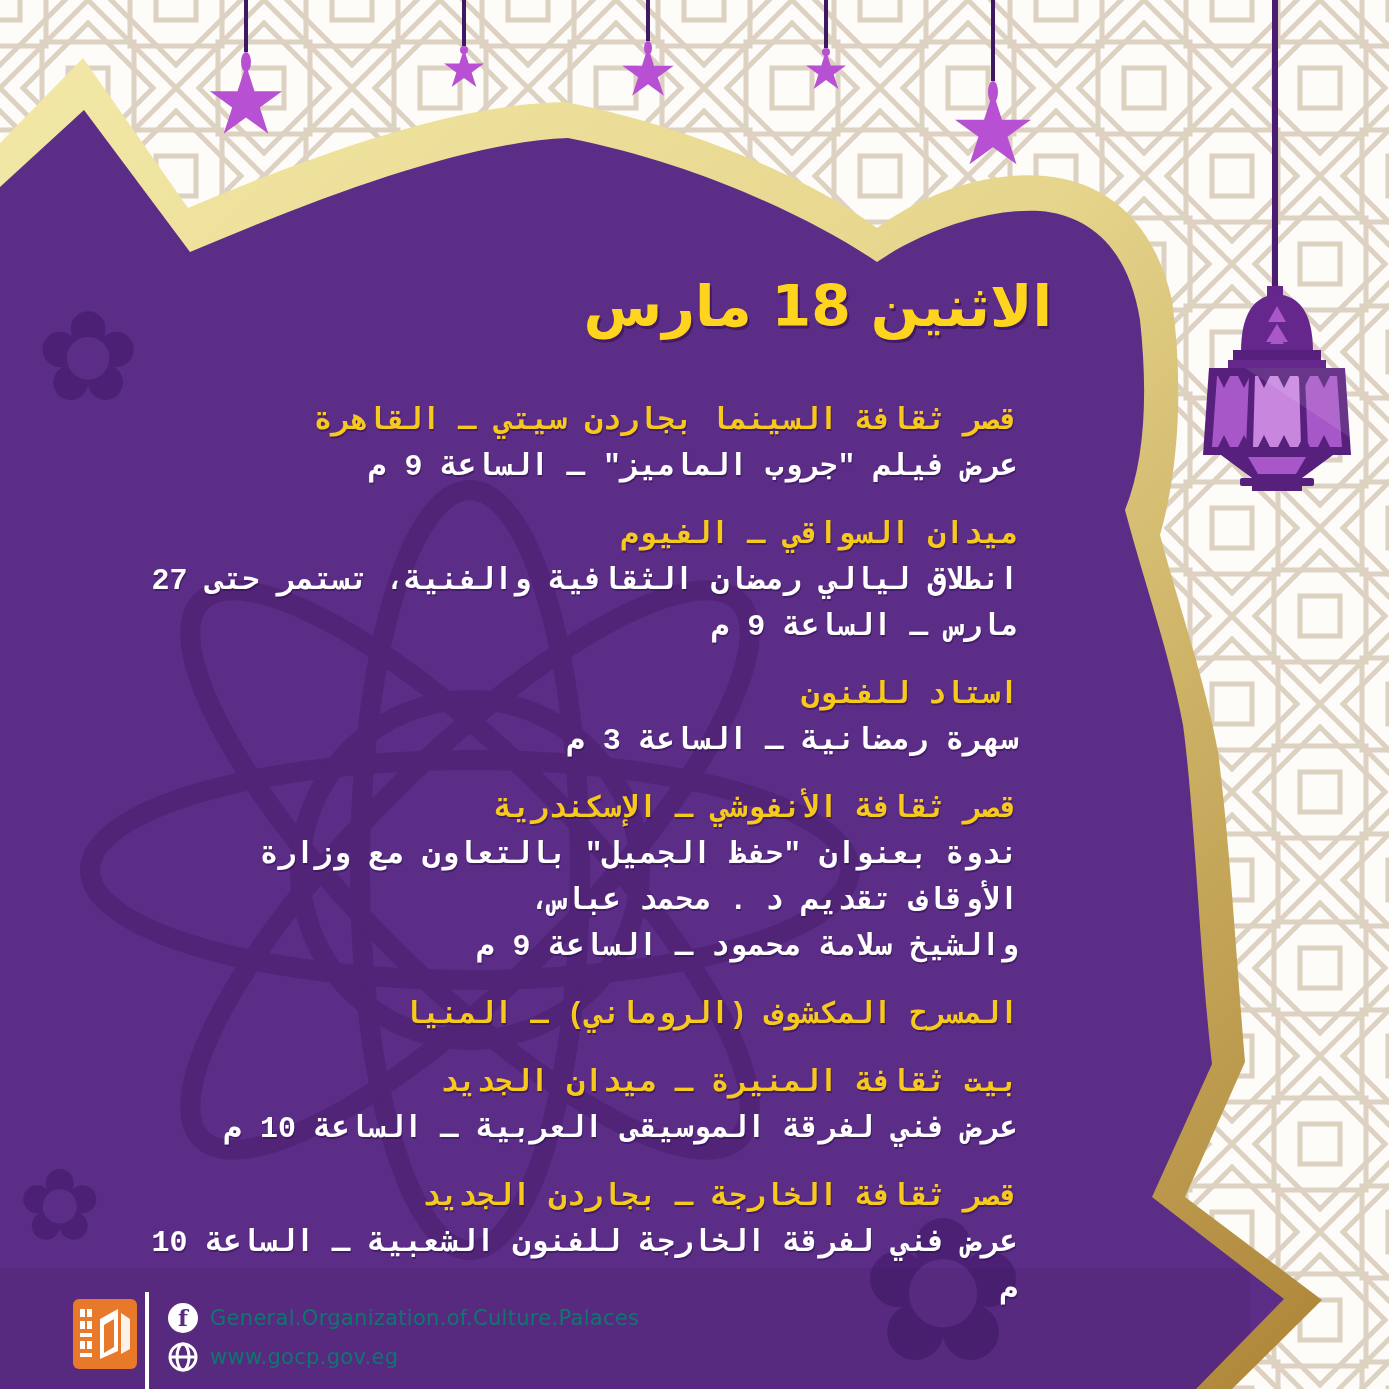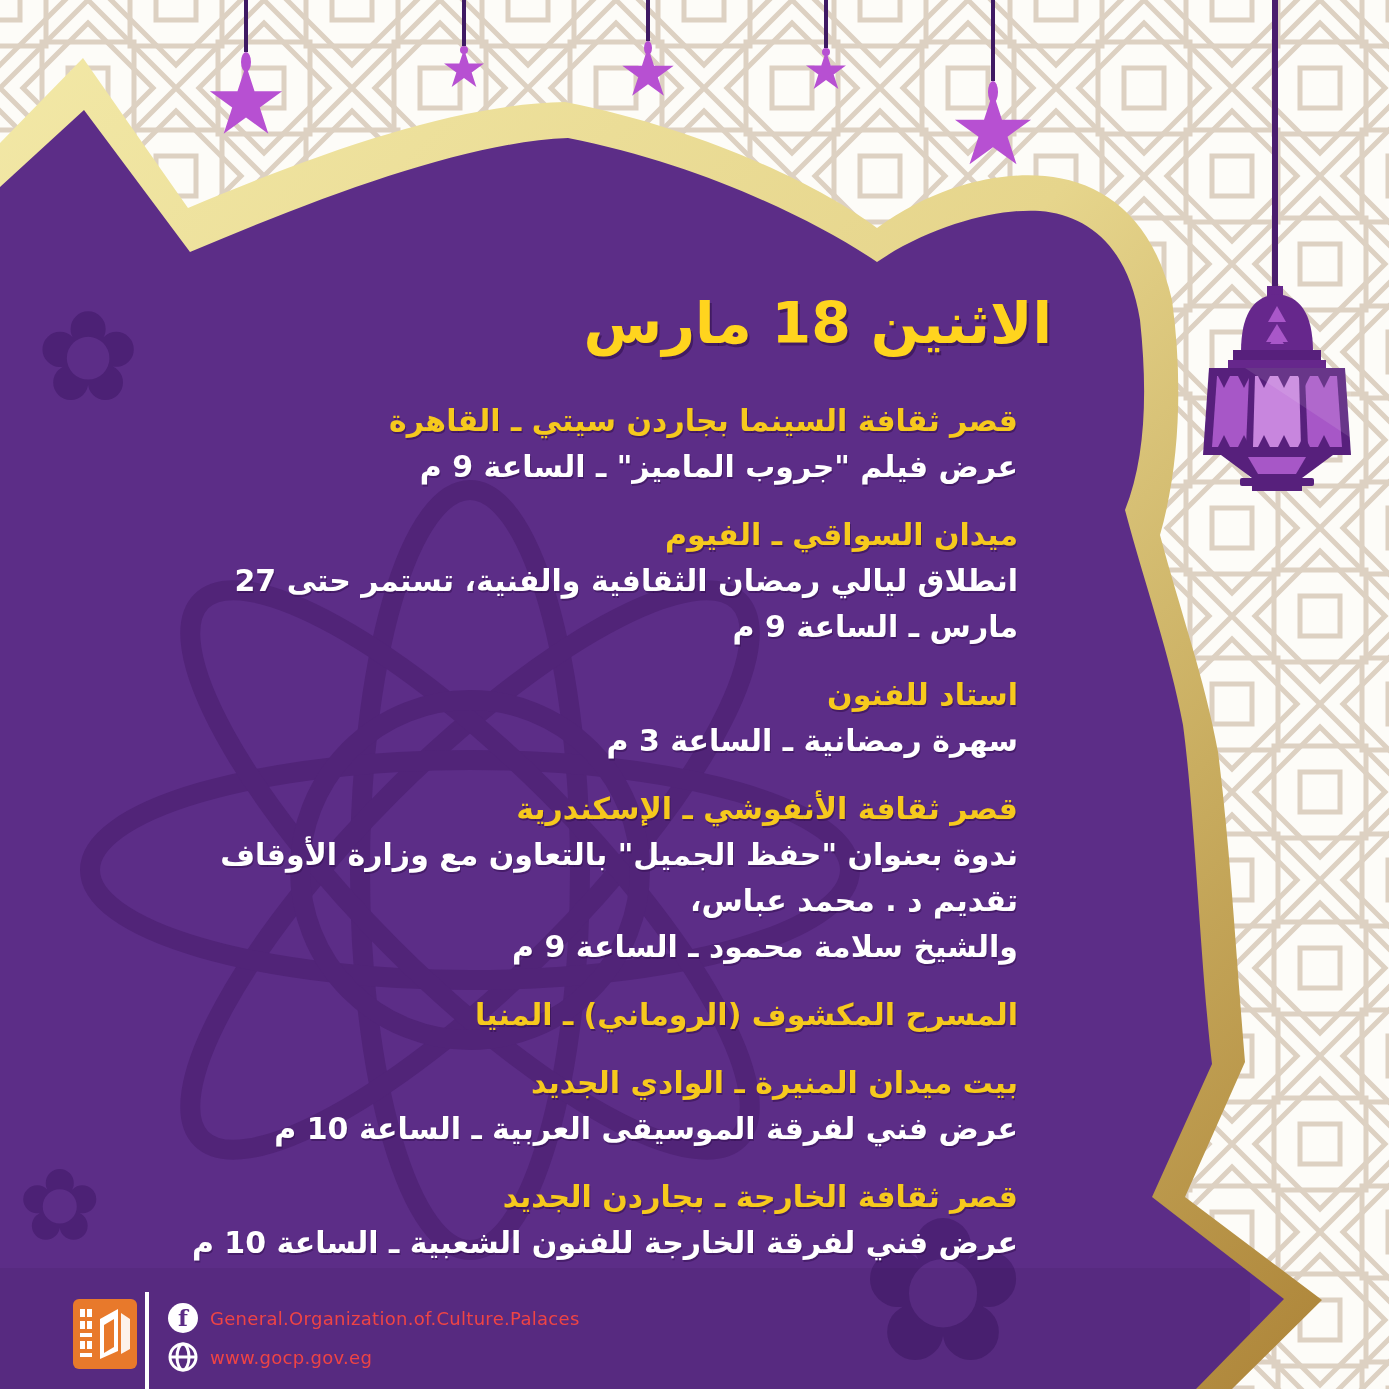--- a/index.html
+++ b/index.html
@@ -4,31 +4,31 @@
 <style>
   html,body{margin:0;padding:0;}
   body{
     width:1389px;height:1389px;position:relative;overflow:hidden;
     background:#fdfcf8;
     font-family:"DejaVu Sans",sans-serif;
   }
   #scene{position:absolute;inset:0;z-index:1;}
   .txt-layer{position:absolute;inset:0;z-index:2;}
   .title{
-    position:absolute;top:290px;right:337px;
+    position:absolute;top:273px;right:337px;
     direction:rtl;text-align:right;
     font-size:57px;font-weight:bold;color:#ffd41e;
     text-shadow:2px 3px 0 rgba(45,12,70,.55);
     white-space:nowrap;
   }
   .events{
     position:absolute;top:398px;right:371px;width:880px;
     direction:rtl;text-align:right;
   }
-  .event{margin-bottom:22px;}
+  .event{margin-bottom:22px;font-family:Liberation Mono, monospace;}
   .event .venue{
     font-size:30px;font-weight:bold;color:#f6c91d;line-height:46px;
     text-shadow:1px 2px 0 rgba(45,12,70,.5);
   }
   .event .details{
     font-size:30px;font-weight:bold;color:#ffffff;line-height:46px;
     text-shadow:1px 2px 0 rgba(45,12,70,.45);
     white-space:pre-line;
   }
   .footer{position:absolute;inset:0;z-index:3;}
@@ -37,21 +37,21 @@
     background:#e8792b;border-radius:6px;
   }
   .footer-divider{
     position:absolute;left:145px;top:1292px;width:4px;height:97px;background:#ffffff;
   }
   .social{
     position:absolute;left:168px;top:1302px;display:flex;flex-direction:column;gap:7px;
   }
   .social-row{display:flex;align-items:center;gap:12px;height:32px;}
   .social-row .label{
-    color:#ef4444;font-size:18px;letter-spacing:.3px;white-space:nowrap;
+    color:#0f766e;font-size:21px;letter-spacing:.3px;white-space:nowrap;
   }
   .fb-icon{
     width:30px;height:30px;border-radius:50%;background:#ffffff;
     color:#5b2c85;font-weight:bold;font-size:23px;line-height:30px;
     text-align:center;font-family:"DejaVu Serif",serif;
   }
 </style>
 </head>
 <body>
 
@@ -206,21 +206,21 @@
     </div>
     <div class="event">
       <div class="venue">قصر ثقافة الأنفوشي ـ الإسكندرية</div>
       <div class="details">ندوة بعنوان "حفظ الجميل" بالتعاون مع وزارة الأوقاف تقديم د . محمد عباس،
 والشيخ سلامة محمود ـ الساعة 9 م</div>
     </div>
     <div class="event">
       <div class="venue">المسرح المكشوف (الروماني) ـ المنيا</div>
     </div>
     <div class="event">
-      <div class="venue">بيت ميدان المنيرة ـ الوادي الجديد</div>
+      <div class="venue">بيت ثقافة المنيرة ـ ميدان الجديد</div>
       <div class="details">عرض فني لفرقة الموسيقى العربية ـ الساعة 10 م</div>
     </div>
     <div class="event">
       <div class="venue">قصر ثقافة الخارجة ـ بجاردن الجديد</div>
       <div class="details">عرض فني لفرقة الخارجة للفنون الشعبية ـ الساعة 10 م</div>
     </div>
   </div>
 </div>
 
 <div class="footer">

